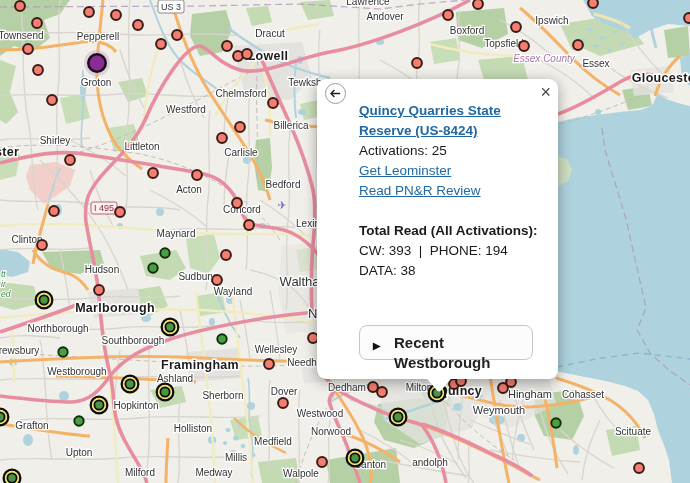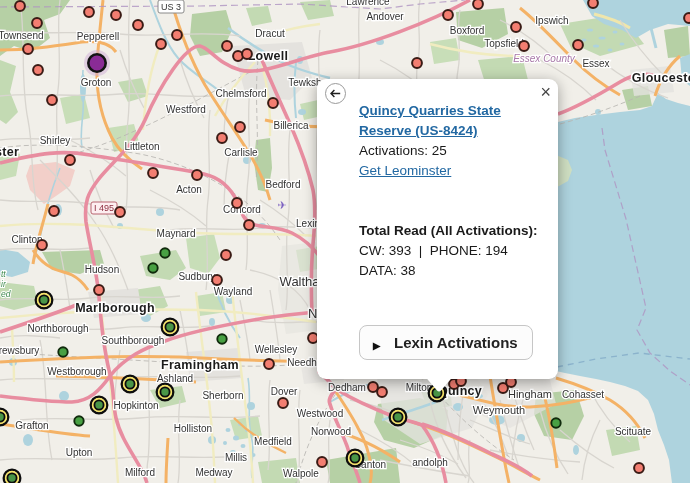--- a/index.html
+++ b/index.html
@@ -460,24 +460,24 @@
   <div id="backbtn">
         <svg width="11" height="9" viewBox="0 0 11 9">
           <path d="M4.4,1 L1,4.5 L4.4,8 M1.3,4.5 L10.2,4.5" stroke="#1f1f1f" stroke-width="1.4" fill="none"></path>
         </svg>
       </div>
   <div id="closex">×</div>
   <div id="pcontent">
     <a class="lnk ttl">Quincy Quarries State Reserve (US-8424)</a><br>
     Activations: 25<br>
     <a class="lnk">Get Leominster</a><br>
-    <br>
+    <a class="lnk">Read PN&amp;R Review</a><br>
     <br>
     <span class="ttl">Total Read (All Activations):</span><br>
     CW: 393&nbsp; |&nbsp; PHONE: 194<br>
     DATA: 38
   </div>
   <div id="rbtn">
         <span class="tri">▶</span>
-        <span class="rtxt">Lexin Activations</span>
+        <span class="rtxt">Recent Westborough</span>
       </div>
 </div>
 </div>
 
 </body></html>

